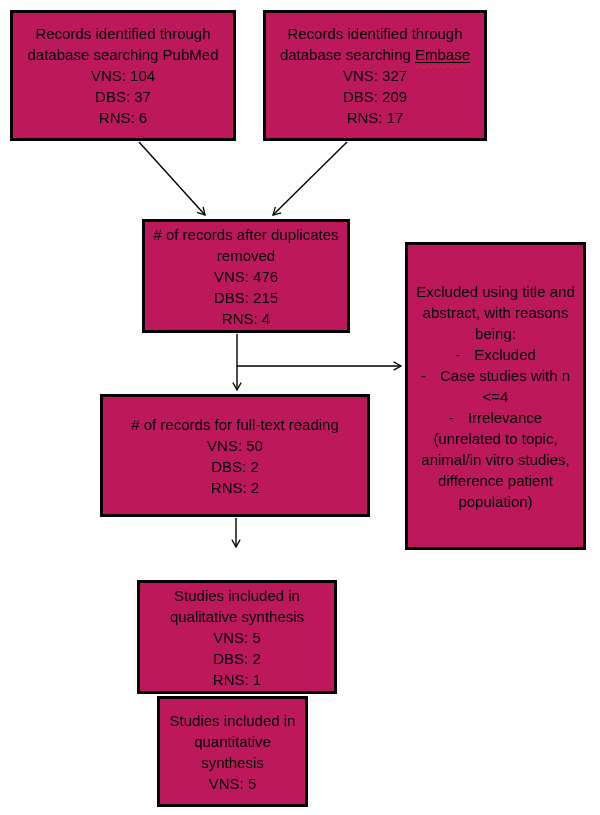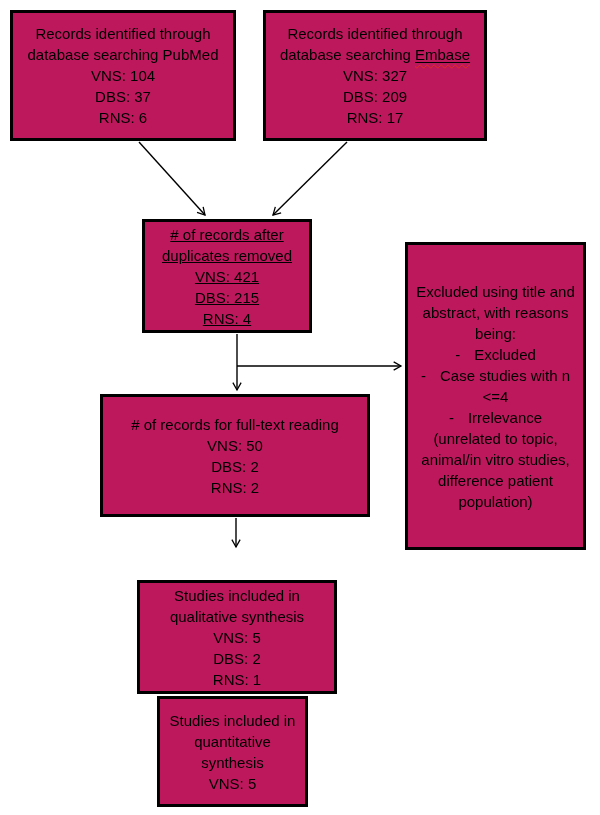--- a/index.html
+++ b/index.html
@@ -37,21 +37,21 @@
     line-height: 21px;
   }
   .box .title,
   .box .stat-line,
   .box .intro {
     width: 100%;
     text-align: center;
   }
   .box-pubmed       { left: 10px;  top: 10px;  width: 226px; height: 131px; padding: 2px 8px; }
   .box-embase       { left: 263px; top: 10px;  width: 224px; height: 131px; padding: 8px 8px; }
-  .box-duplicates   { left: 142px; top: 219px; width: 170px; height: 114px; padding: 1px 6px; text-decoration: underline; }
+  .box-duplicates   { left: 142px; top: 219px; width: 208px; height: 114px; padding: 1px 6px; }
   .box-excluded     { left: 405px; top: 242px; width: 181px; height: 308px; padding: 12px 7px; }
   .box-fulltext     { left: 100px; top: 394px; width: 270px; height: 123px; padding: 2px 8px; }
   .box-qualitative  { left: 137px; top: 580px; width: 200px; height: 114px; padding: 1px 6px; }
   .box-quantitative { left: 157px; top: 696px; width: 151px; height: 111px; padding: 2px 6px; }
   .reason {
     width: 100%;
     text-align: center;
   }
   .reason .dash {
     display: inline;
@@ -100,21 +100,21 @@
 
   <div class="box box-embase">
     <div class="title"><span>Records identified through database searching </span><span class="spell-wavy"><span class="spell-solid">Embase</span></span></div>
     <div class="stat-line">VNS: 327</div>
     <div class="stat-line">DBS: 209</div>
     <div class="stat-line">RNS: 17</div>
   </div>
 
   <div class="box box-duplicates">
     <div class="title"># of records after duplicates removed</div>
-    <div class="stat-line">VNS: 421</div>
+    <div class="stat-line">VNS: 476</div>
     <div class="stat-line">DBS: 215</div>
     <div class="stat-line">RNS: 4</div>
   </div>
 
   <div class="box box-excluded">
     <div class="intro">Excluded using title and abstract, with reasons being:</div>
     <div class="reason"><span class="dash">-</span><span>Excluded</span></div>
     <div class="reason"><span class="dash">-</span><span>Case studies with n &lt;=4</span></div>
     <div class="reason"><span class="dash">-</span><span>Irrelevance (unrelated to topic, animal/in vitro studies, difference patient population)</span></div>
   </div>

